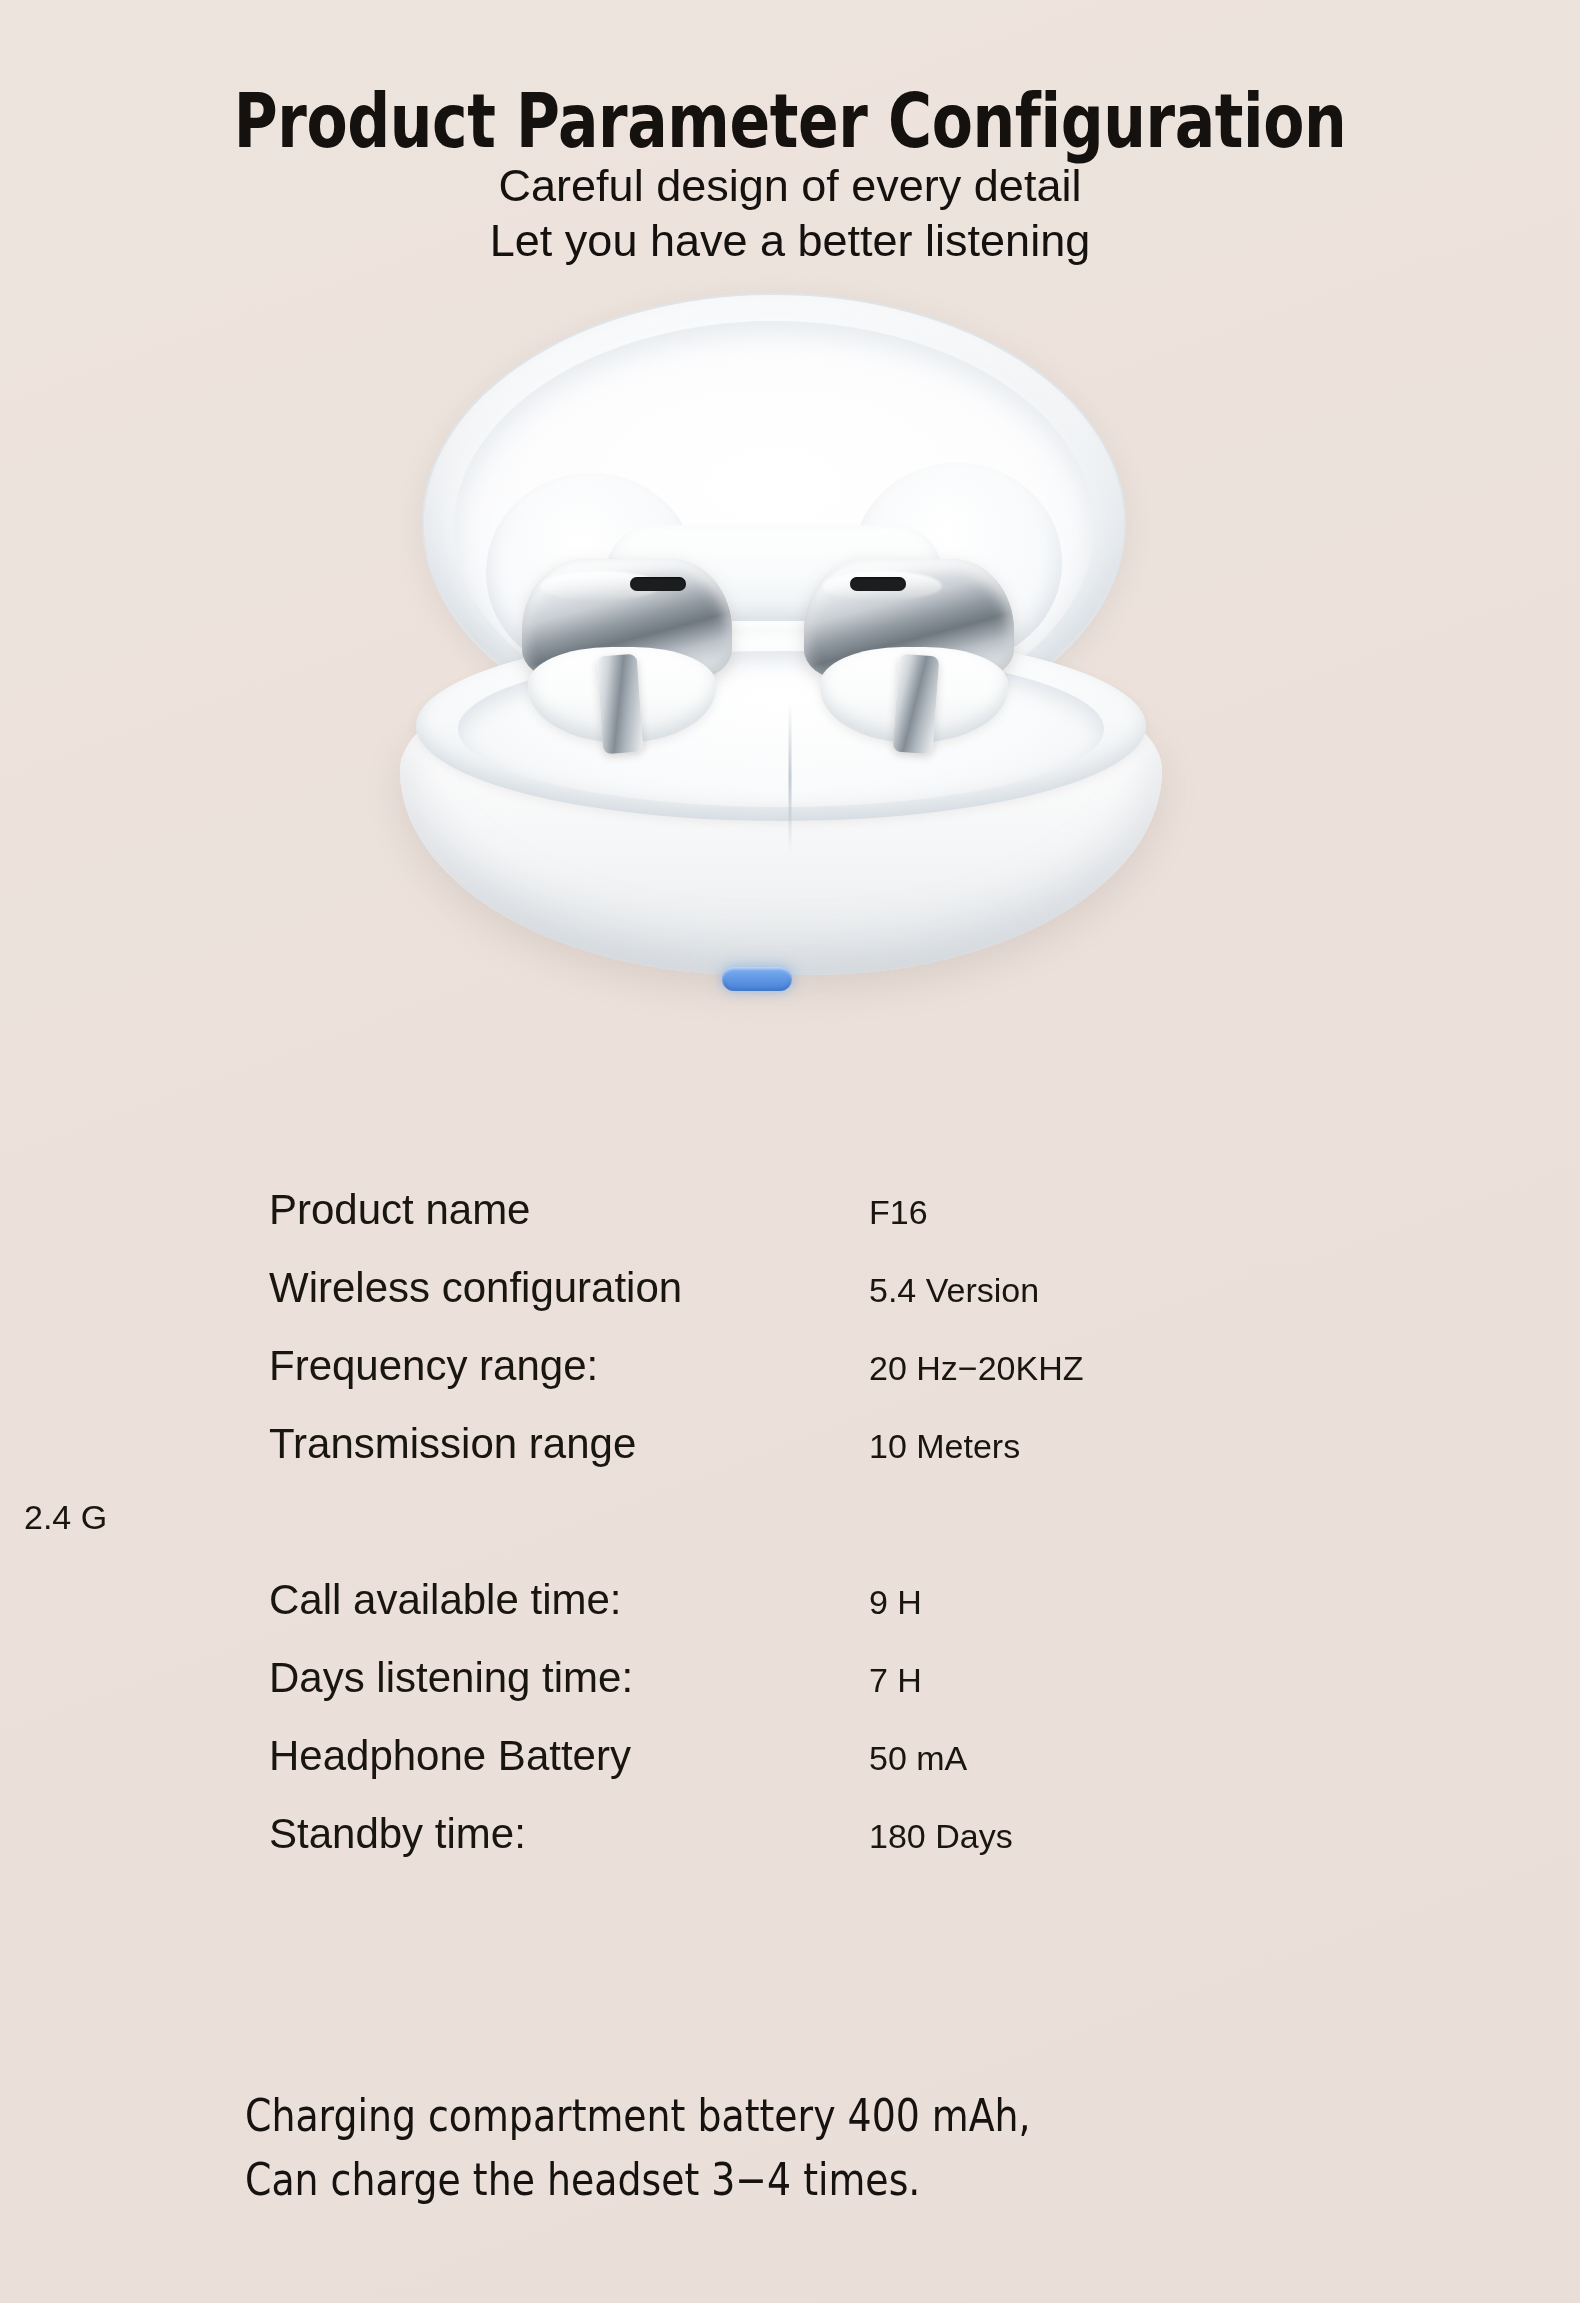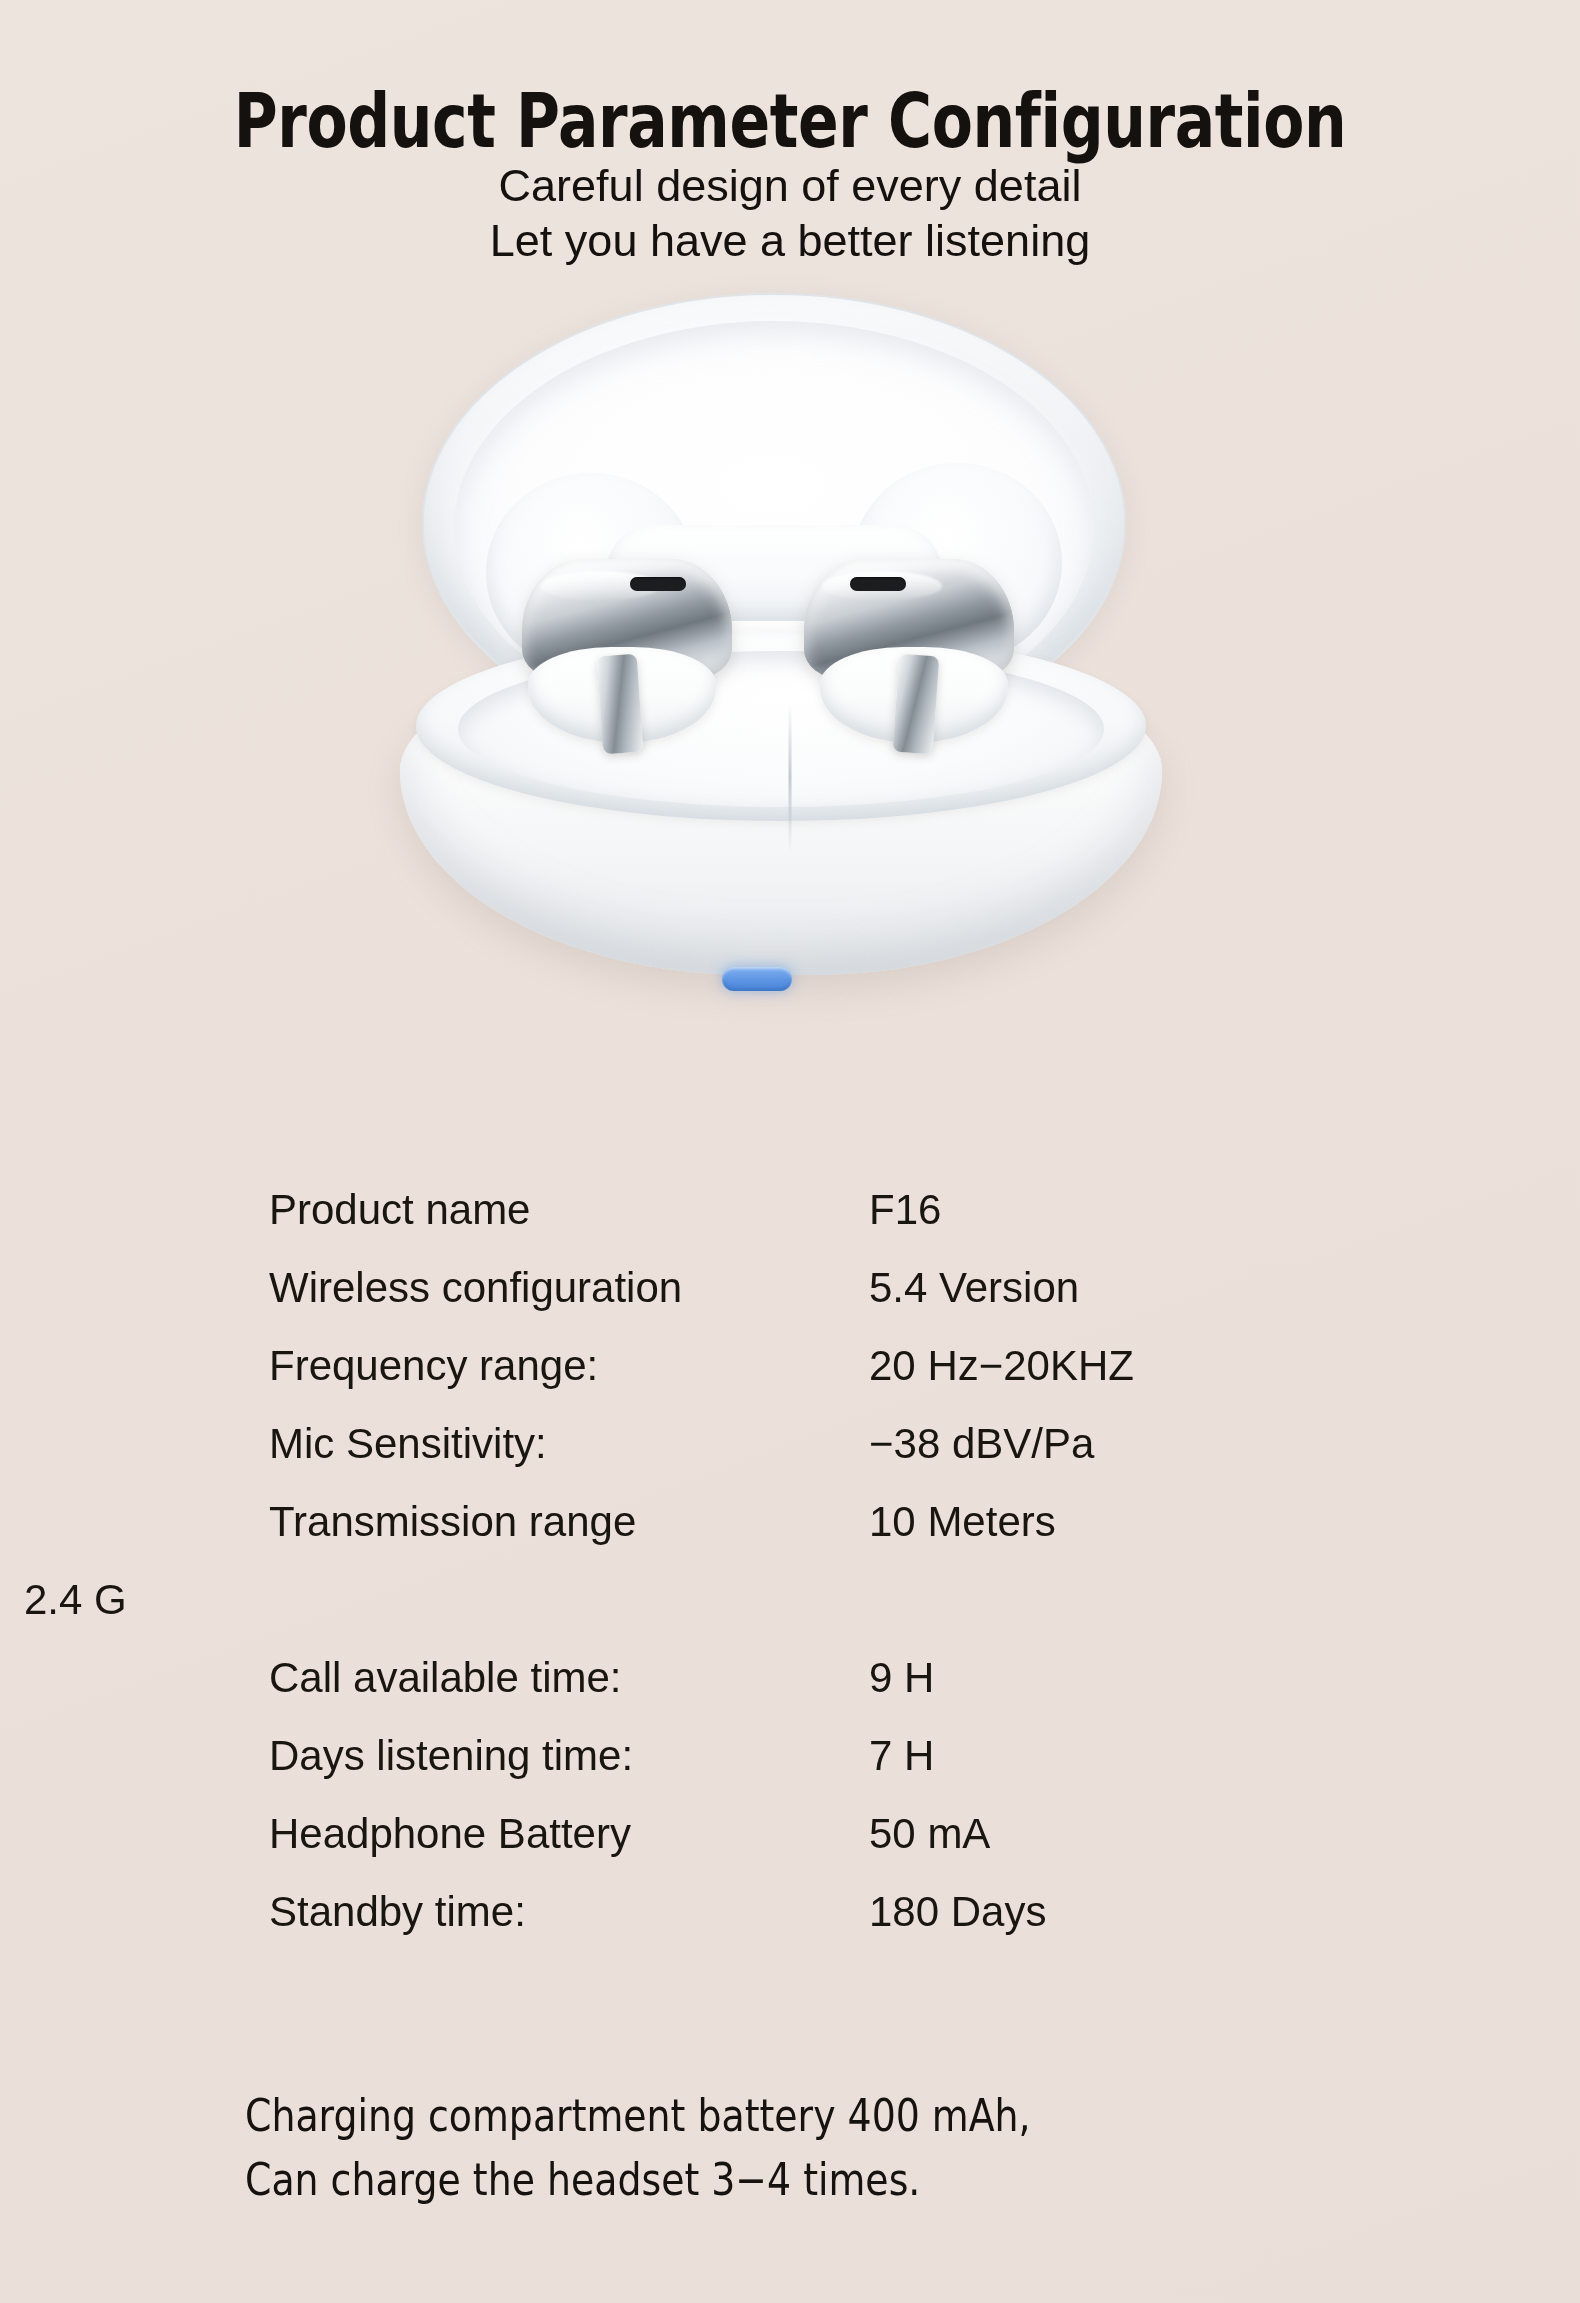--- a/index.html
+++ b/index.html
@@ -266,21 +266,21 @@
   .spec-label {
     width: 845px;
     padding-left: 245px;
     box-sizing: border-box;
     font-size: 42px;
     color: #19150f;
     font-weight: 400;
     white-space: nowrap;
   }
   .spec-value {
-    font-size: 42px;
+    font-size: 34px;
     color: #19150f;
     font-weight: 400;
     white-space: nowrap;
   }
 
   
   .footer {
     position: absolute;
     left: 245px;
     top: 2084px;
@@ -352,24 +352,20 @@
     </div>
     <div class="spec-row">
       <div class="spec-label">Wireless configuration</div>
       <div class="spec-value">5.4 Version</div>
     </div>
     <div class="spec-row">
       <div class="spec-label">Frequency range:</div>
       <div class="spec-value">20 Hz−20KHZ</div>
     </div>
     <div class="spec-row">
-      <div class="spec-label">Mic Sensitivity:</div>
-      <div class="spec-value">−38 dBV/Pa</div>
-    </div>
-    <div class="spec-row">
       <div class="spec-label">Transmission range</div>
       <div class="spec-value">10 Meters</div>
     </div>
     <div class="spec-row">
       <div class="spec-value">2.4 G</div>
     </div>
     <div class="spec-row">
       <div class="spec-label">Call available time:</div>
       <div class="spec-value">9 H</div>
     </div>

